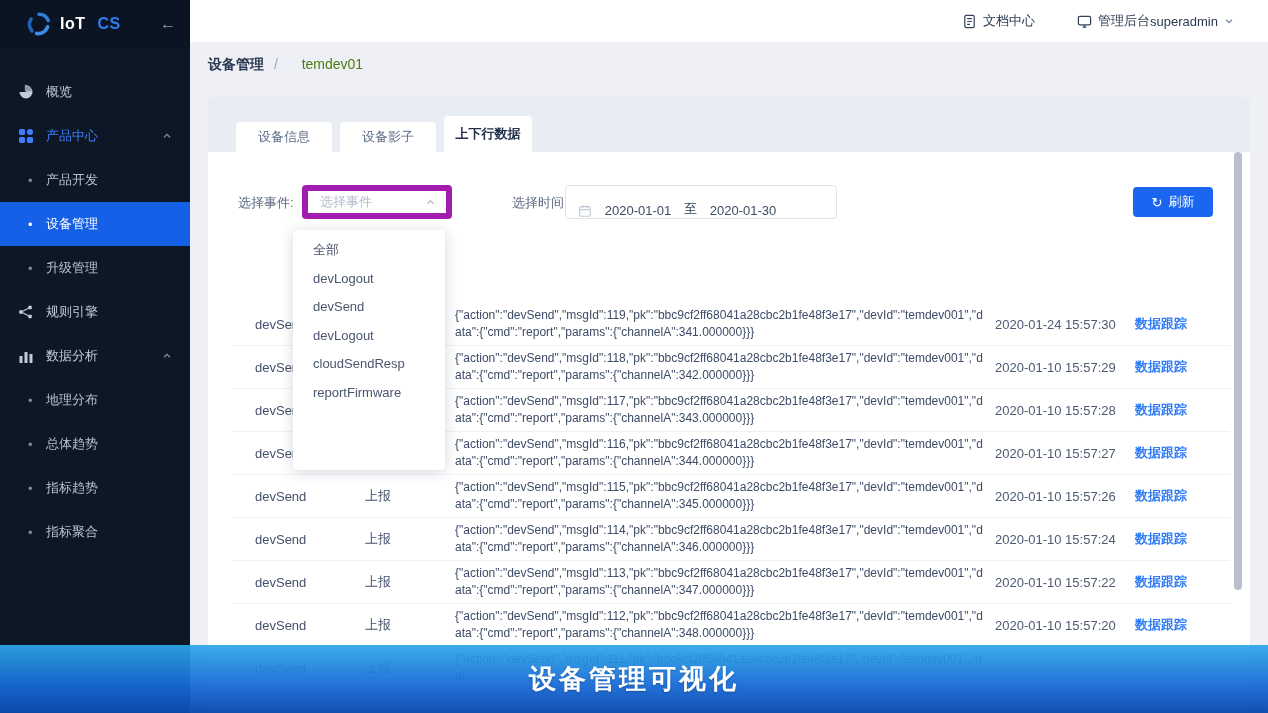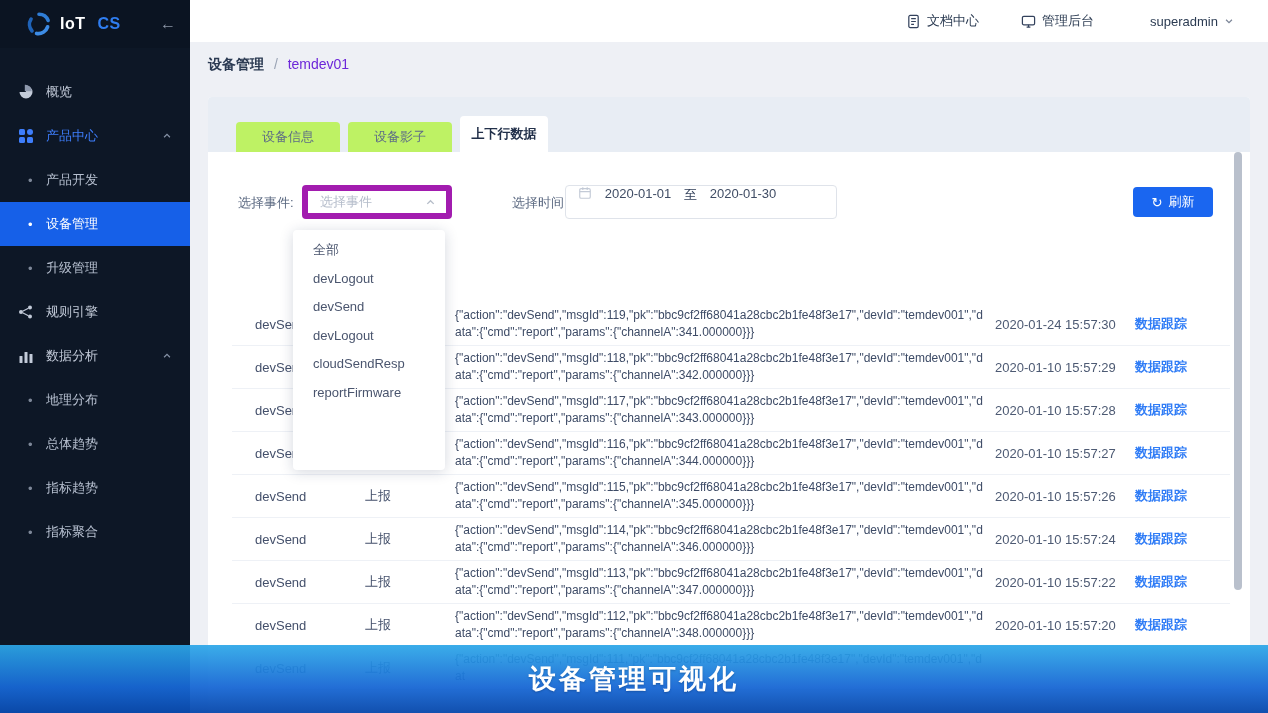--- a/index.html
+++ b/index.html
@@ -21,46 +21,46 @@
   .m-item.accent .lbl { color:#3e7efc; }
   .m-sub .bullet { position:absolute; left:28px; color:#7d8798; font-size:13px; }
   .m-sub .lbl { left:46px; color:#b7c0d0; }
   .m-sub.active { background:#1660e8; }
   .m-sub.active .lbl { color:#ffffff; }
   .m-sub.active .bullet { color:#ffffff; }
 
   
   .topbar { position:absolute; left:190px; top:0; width:1078px; height:42px; background:#ffffff; display:flex; align-items:center; justify-content:flex-end; padding-right:34px; z-index:5; }
   .tb-item { display:flex; align-items:center; gap:6px; font-size:13px; color:#2b3b52; margin-left:42px; cursor:pointer; }
-  .tb-user { display:flex; align-items:center; gap:6px; font-size:13px; color:#2b3b52; margin-left:56px; cursor:pointer; }
+  .tb-user { display:flex; align-items:center; gap:6px; font-size:13px; color:#2b3b52; cursor:pointer; }
 
   
   .main { position:absolute; left:190px; top:42px; width:1078px; height:671px; background:#eef0f5; }
   .breadcrumb { position:absolute; left:18px; top:14px; font-size:14px; }
   .bc-section { font-weight:bold; color:#2b3a52; }
   .bc-sep { color:#9aa3b4; margin:0 6px; }
-  .bc-current { color:#6d28d9; }
+  .bc-current { color:#4d7c0f;margin-left:14px; }
 
   .card { position:absolute; left:18px; top:55px; width:1042px; height:616px; background:#ffffff; border-radius:4px 4px 0 0; }
   .tabstrip { position:absolute; left:0; top:0; width:100%; height:55px; background:#e8edf4; border-radius:4px 4px 0 0; }
   .tabs { position:absolute; left:28px; bottom:0; display:flex; align-items:flex-end; gap:8px; }
-  .tab { width:104px; height:30px; background:#bef264; color:#5d6c86; font-size:13px; display:flex; align-items:center; justify-content:center; border-radius:4px 4px 0 0; cursor:pointer; }
+  .tab { width:96px; height:30px; background:#ffffff; color:#5d6c86; font-size:13px; display:flex; align-items:center; justify-content:center; border-radius:4px 4px 0 0; cursor:pointer; }
   .tab.active { width:88px; height:36px; background:#ffffff; color:#22304a; font-weight:bold; }
 
   .card-body { position:absolute; left:0; top:55px; width:100%; height:561px; background:#ffffff; }
 
   
   .filter-row { position:absolute; left:0; top:33px; width:100%; height:34px; }
   .f-label { position:absolute; top:9px; font-size:13px; color:#5a6880; }
   .f-label.ev { left:30px; }
   .f-label.tm { left:304px; }
   .select-box { position:absolute; left:94px; top:0; width:150px; height:34px; border:6px solid #a21caf; border-radius:4px; background:#fff; display:flex; align-items:center; cursor:pointer; }
   .select-box .ph { margin-left:12px; font-size:13px; color:#b4bcca; }
   .select-box .chev { margin-left:auto; margin-right:10px; display:flex; }
-  .date-box { position:absolute; left:357px; top:0; width:272px; height:34px; border:1px solid #dfe3ea; border-radius:4px; background:#fff; display:flex; align-items:flex-start; }
+  .date-box { position:absolute; left:357px; top:0; width:272px; height:34px; border:1px solid #dfe3ea; border-radius:4px; background:#fff; display:flex; align-items:flex-end; }
   .date-box .cal { margin-left:12px; display:flex; }
   .date-box .d { width:92px; text-align:center; font-size:13px; color:#3f4c64; }
   .date-box .zhi { font-size:13px; color:#32405a; }
   .refresh-btn { position:absolute; right:37px; top:2px; width:80px; height:30px; background:#1a66f0; border:none; border-radius:4px; color:#fff; font-size:13px; display:flex; align-items:center; justify-content:center; gap:6px; cursor:pointer; font-family:inherit; }
 
   
   .table { position:absolute; left:24px; top:151px; width:998px; }
   .thead { height:40px; background:#e9eef6; display:flex; align-items:center; padding-left:23px; }
   .thead .th { font-size:13px; font-weight:bold; color:#303d56; }
   .trow { height:43px; display:flex; align-items:center; padding-left:23px; border-bottom:1px solid #eef1f6; background:#fff; }

